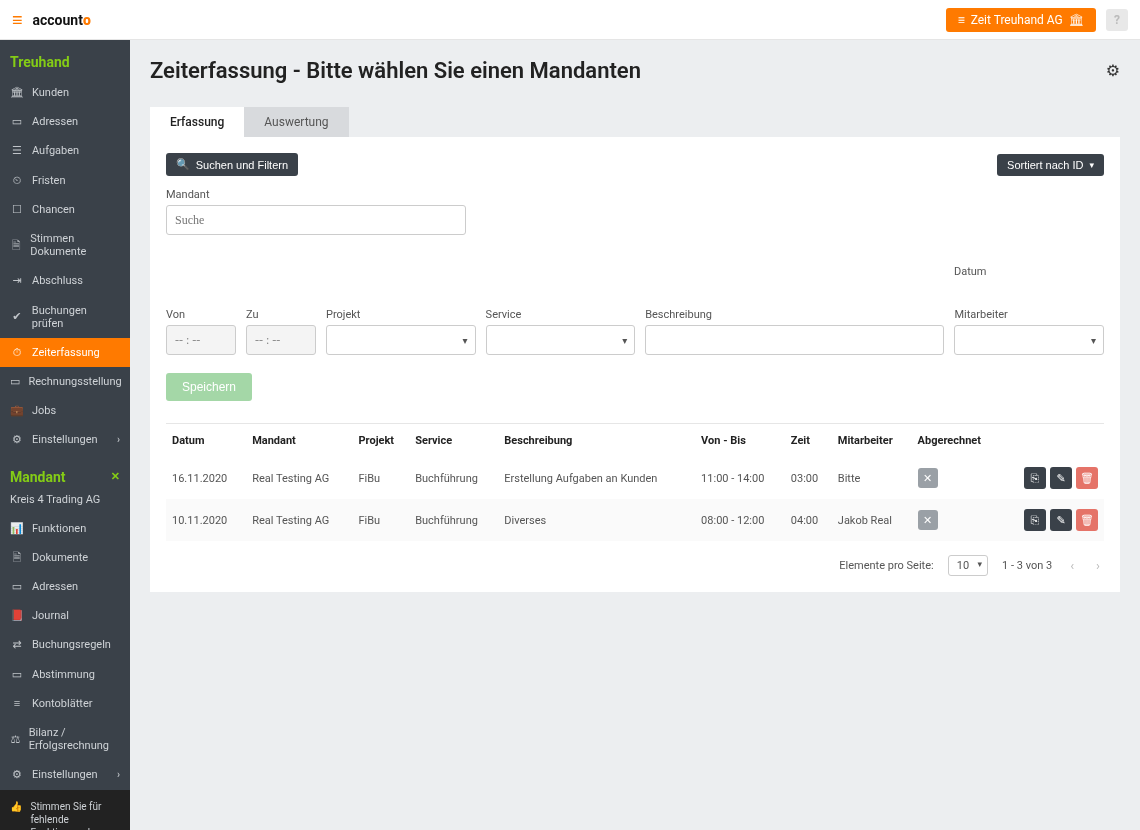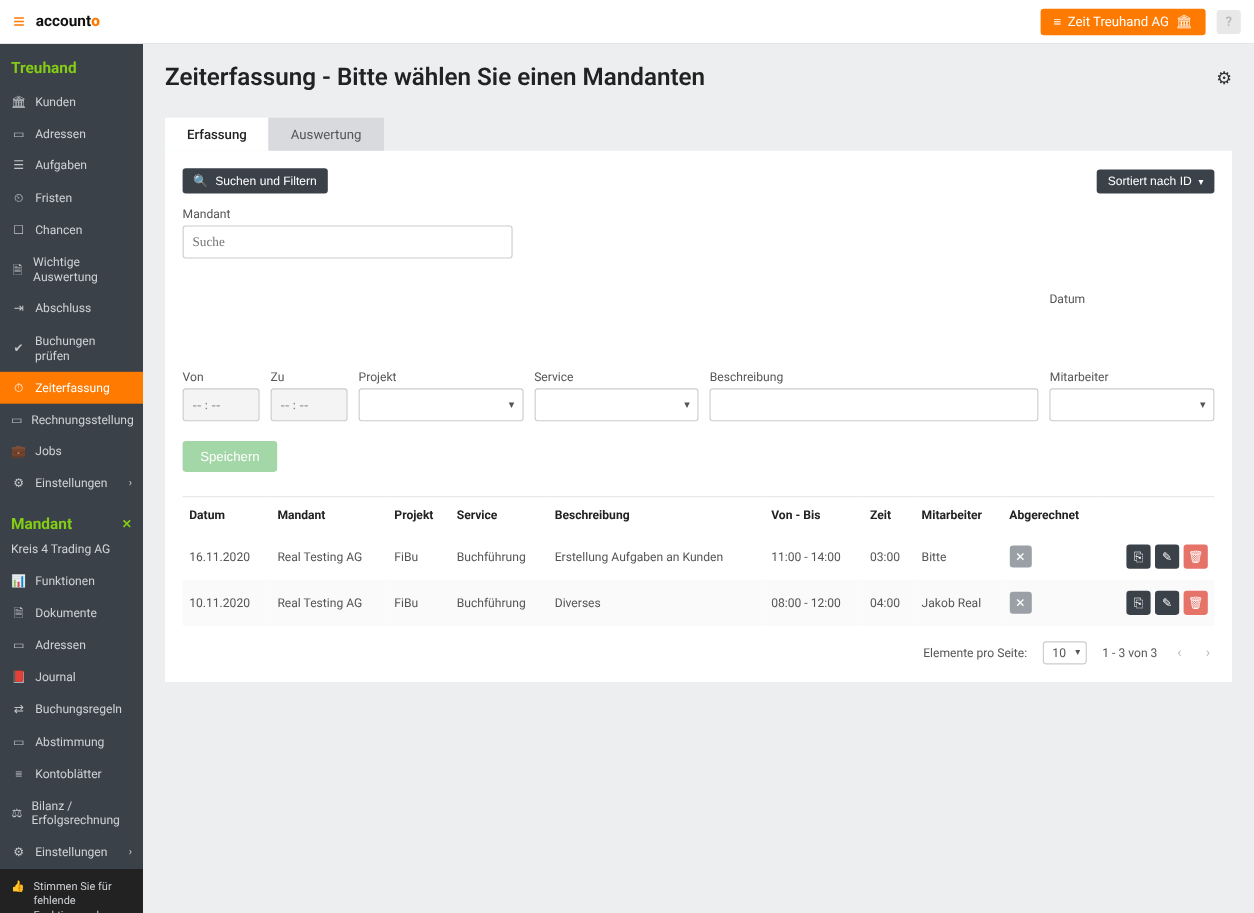--- a/index.html
+++ b/index.html
@@ -34,21 +34,21 @@
 .field-group { display: flex; flex-direction: column; gap: 4px; }
 .field-label { font-size: 11px; color: #555; }
 .field-input { height: 30px; border: 1px solid #ccc; border-radius: 3px; padding: 0 8px; font-size: 12px; background: #fff; width: 100%; font-family: Liberation Serif, serif; }
 .field-input.ro { background: #f4f4f4; color: #888; }
 .mandant-search { width: 300px; margin-bottom: 30px; }
 .date-right { display: flex; justify-content: flex-end; margin-bottom: 30px; }
 .date-right .field-group { width: 150px; }
 .date-wrap { position: relative; }
 .date-wrap .cal-icon { position: absolute; right: 6px; top: 50%; transform: translateY(-50%); color: #666; pointer-events: none; font-size: 12px; }
 .entry-row { display: flex; gap: 10px; margin-bottom: 18px; align-items: flex-end; }
-.entry-row .field-group.von, .entry-row .field-group.zu { width: 70px; margin-top: 28px; }
+.entry-row .field-group.von, .entry-row .field-group.zu { width: 70px; }
 .entry-row .field-group.proj, .entry-row .field-group.serv, .entry-row .field-group.desc, .entry-row .field-group.emp { flex: 1; }
 .entry-row .field-group.desc { flex: 2; }
 .select-wrap { position: relative; }
 .select-wrap::after { content: "▾"; position: absolute; right: 8px; top: 50%; transform: translateY(-50%); font-size: 10px; color: #555; pointer-events: none; }
 .btn-save { background: #a4d7a7; color: #fff; padding: 7px 16px; border: none; border-radius: 3px; cursor: pointer; font-size: 12px; margin-bottom: 22px; }
 table.data { width: 100%; border-collapse: collapse; font-size: 11px; }
 table.data th { text-align: left; padding: 10px 6px; font-weight: 700; color: #222; border-top: 1px solid #e6e6e6; }
 table.data td { padding: 10px 6px; color: #555; }
 table.data tr:nth-child(even) td { background: #fafafa; }
 .badge-x { background: #9aa0a6; color: #fff; width: 20px; height: 20px; display: inline-flex; align-items: center; justify-content: center; border-radius: 3px; font-size: 11px; }
@@ -97,21 +97,21 @@
         <div class="sidebar-item">
           <span class="icon">⏲</span>
           <span>Fristen</span>
         </div>
         <div class="sidebar-item">
           <span class="icon">☐</span>
           <span>Chancen</span>
         </div>
         <div class="sidebar-item">
           <span class="icon">🗎</span>
-          <span>Wichtige Auswertung</span>
+          <span>Stimmen Dokumente</span>
         </div>
         <div class="sidebar-item">
           <span class="icon">⇥</span>
           <span>Abschluss</span>
         </div>
         <div class="sidebar-item">
           <span class="icon">✔</span>
           <span>Buchungen prüfen</span>
         </div>
         <div class="sidebar-item active">

